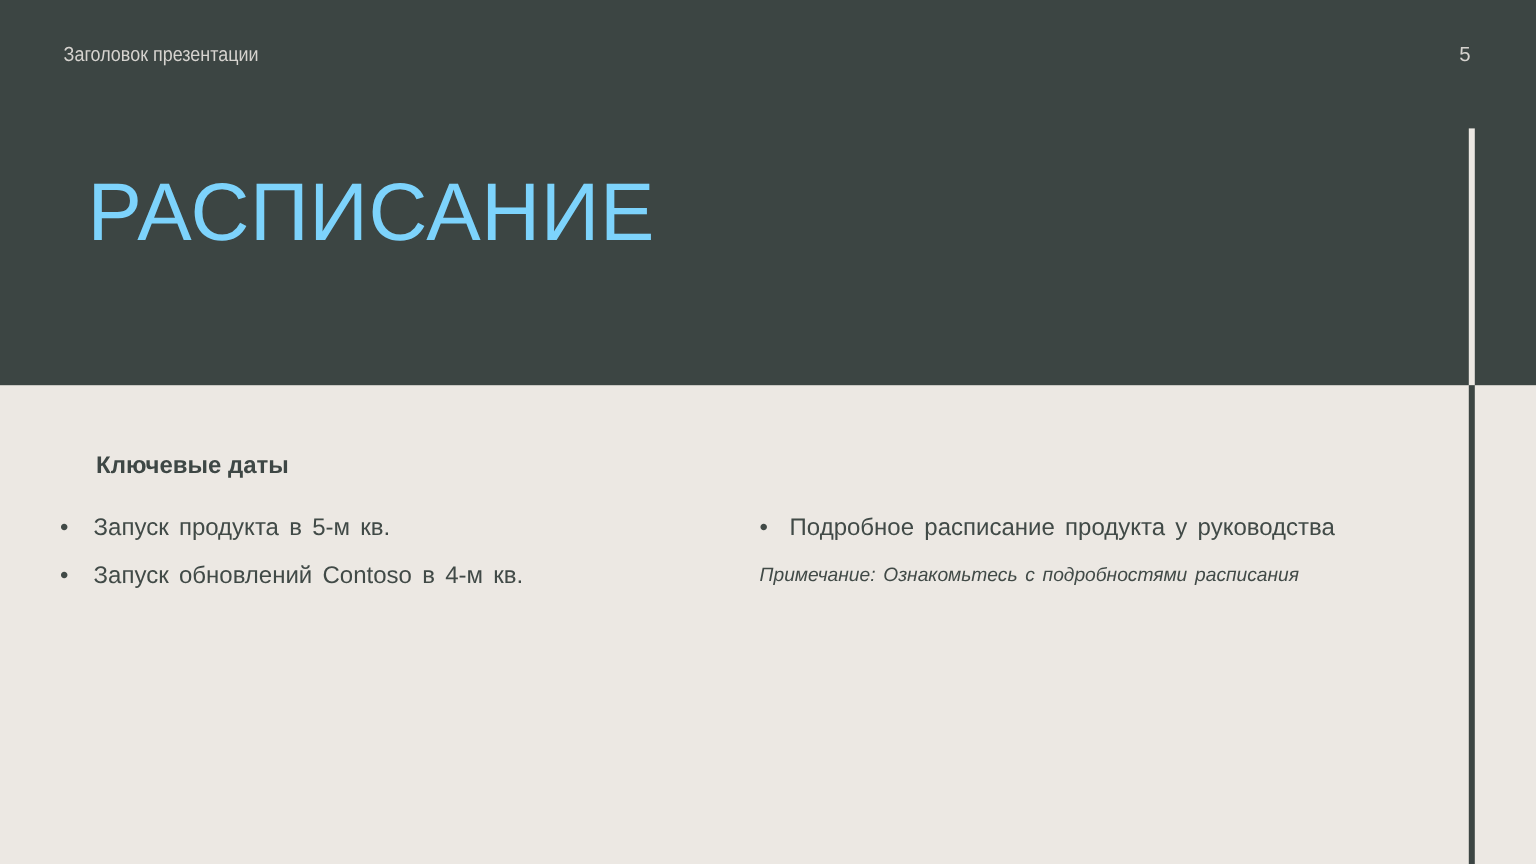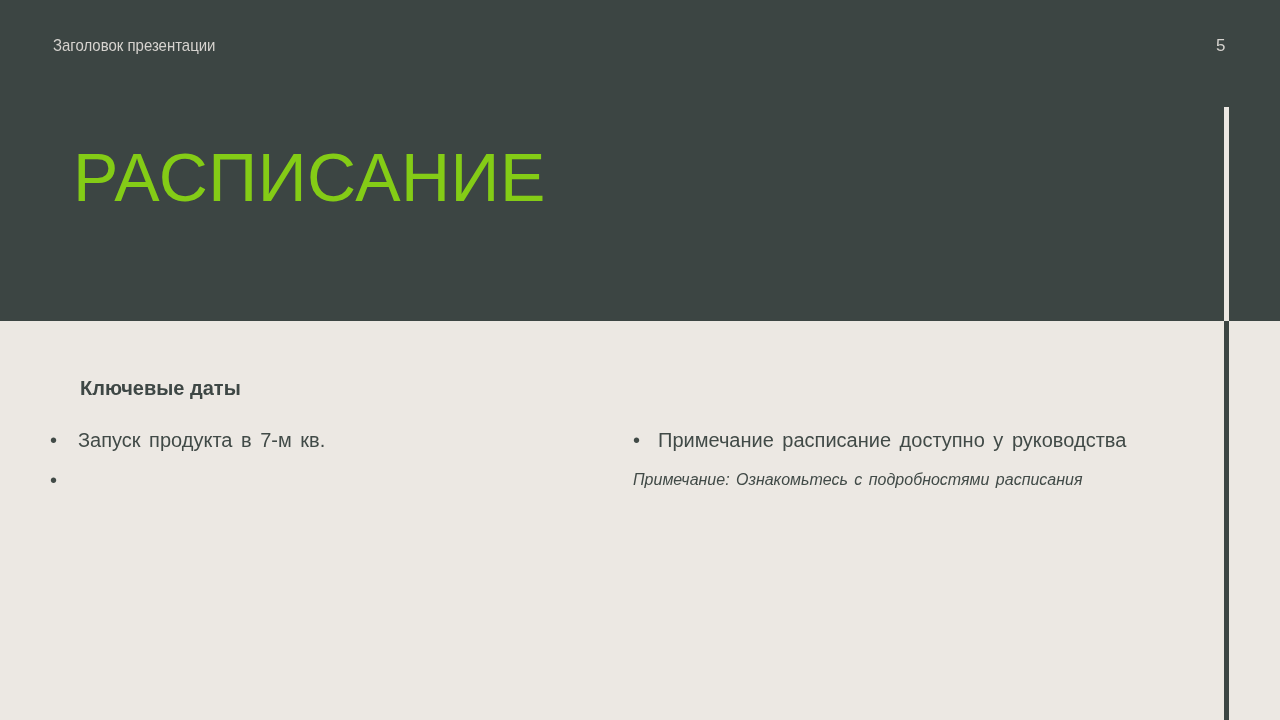--- a/index.html
+++ b/index.html
@@ -41,21 +41,21 @@
   }
 
   .slide-title {
     position: absolute;
     left: 73px; top: 143px;
     margin: 0;
     font-size: 68px;
     font-weight: 400;
     line-height: 68px;
     letter-spacing: 0.5px;
-    color: #84cc16;
+    color: #7dd3fc;
     white-space: nowrap;
   }
 
   
   .accent-line {
     position: absolute;
     left: 1224px;
     width: 5px;
   }
   .accent-line-top {
@@ -136,29 +136,30 @@
   <div class="accent-line accent-line-top"></div>
   <div class="accent-line accent-line-bottom"></div>
 
   <div>
 
     <h2 class="section-heading">Ключевые даты</h2>
 
     <div class="left-column">
       <div class="bullet-row">
         <span class="bullet-glyph">•</span>
-        <span class="bullet-text">Запуск продукта в 7-м кв.</span>
+        <span class="bullet-text">Запуск продукта в 5-м кв.</span>
       </div>
       <div class="bullet-row">
         <span class="bullet-glyph">•</span>
+        <span class="bullet-text">Запуск обновлений Contoso в 4-м кв.</span>
       </div>
     </div>
 
     <div class="right-column">
       <div class="bullet-row">
         <span class="bullet-glyph">•</span>
-        <span class="bullet-text">Примечание расписание доступно у руководства</span>
+        <span class="bullet-text">Подробное расписание продукта у руководства</span>
       </div>
       <p class="note-text">Примечание: Ознакомьтесь с подробностями расписания</p>
     </div>
 
   </div>
 </div>
 
 </body></html>

